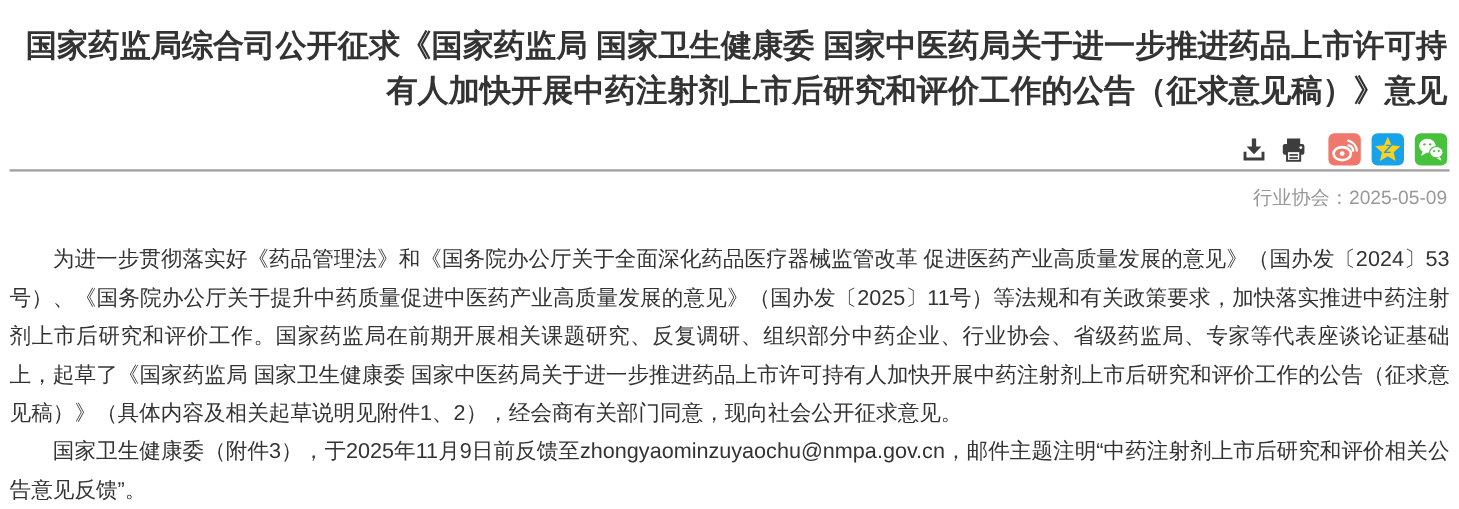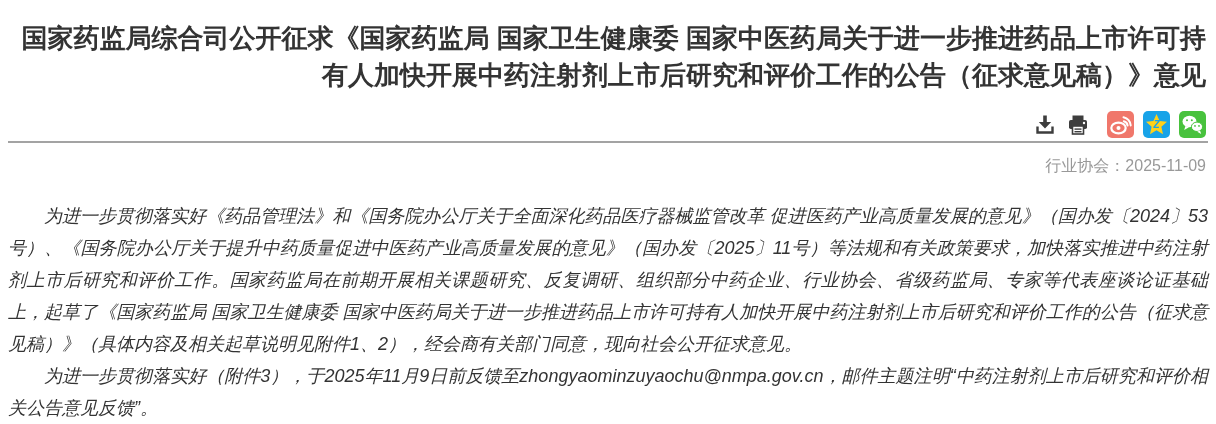--- a/index.html
+++ b/index.html
@@ -71,21 +71,20 @@
     color: var(--meta_text);
     padding-right: 2px;
     line-height: 19px;
   }
   .article {
     margin-top: 25px;
     font-size: 18px;
     color: var(--body_text);
     line-height: 32px;
     text-align: justify;
-    font-style: italic;
   }
   .article p {
     margin: 0;
     text-indent: 2em;
   }
   .qzone-z {
     font-weight: bold;
     font-style: italic;
     font-size: 10px;
   }
@@ -154,21 +153,21 @@
           <circle cx="20" cy="14.9" r="0.9" fill="var(--wechat_bg)"></circle>
         </svg>
       </span>
     </button>
 
   </div>
 
   <div class="divider"></div>
 
   <div class="meta-row">
-    <span>行业协会：</span><span>2025-11-09</span>
+    <span>行业协会：</span><span>2025-05-09</span>
   </div>
 
   <div class="article">
     <p>为进一步贯彻落实好《药品管理法》和《国务院办公厅关于全面深化药品医疗器械监管改革 促进医药产业高质量发展的意见》（国办发〔2024〕53号）、《国务院办公厅关于提升中药质量促进中医药产业高质量发展的意见》（国办发〔2025〕11号）等法规和有关政策要求，加快落实推进中药注射剂上市后研究和评价工作。国家药监局在前期开展相关课题研究、反复调研、组织部分中药企业、行业协会、省级药监局、专家等代表座谈论证基础上，起草了《国家药监局 国家卫生健康委 国家中医药局关于进一步推进药品上市许可持有人加快开展中药注射剂上市后研究和评价工作的公告（征求意见稿）》（具体内容及相关起草说明见附件1、2），经会商有关部门同意，现向社会公开征求意见。</p>
-    <p>为进一步贯彻落实好（附件3），于2025年11月9日前反馈至zhongyaominzuyaochu@nmpa.gov.cn，邮件主题注明“中药注射剂上市后研究和评价相关公告意见反馈”。</p>
+    <p>国家卫生健康委（附件3），于2025年11月9日前反馈至zhongyaominzuyaochu@nmpa.gov.cn，邮件主题注明“中药注射剂上市后研究和评价相关公告意见反馈”。</p>
   </div>
 
 </div>
 
 </body></html>

